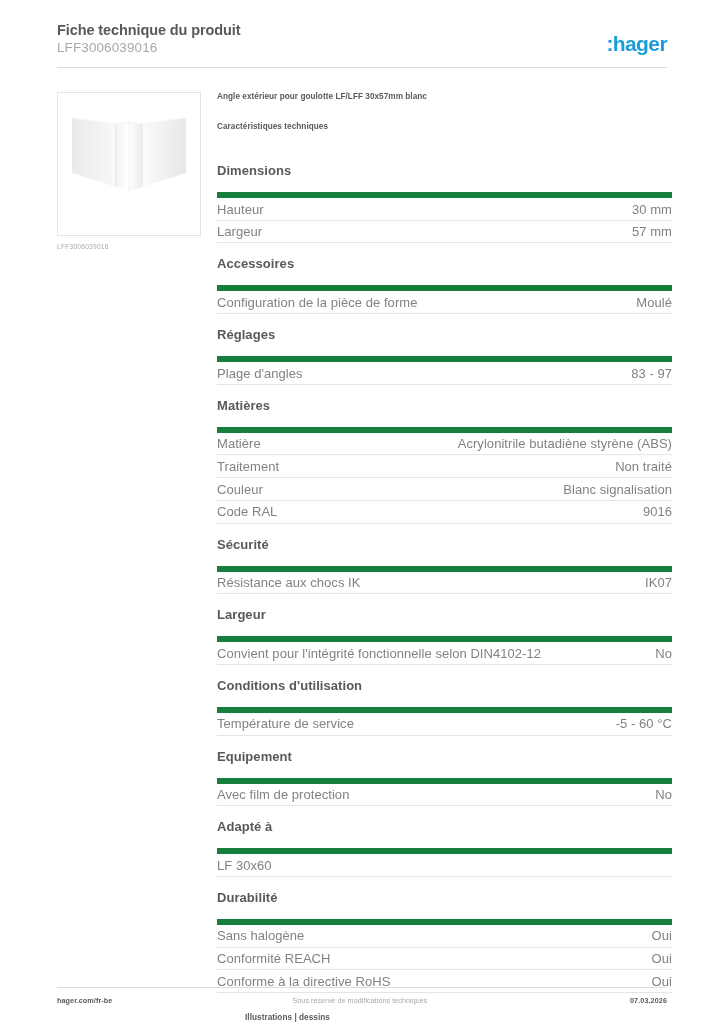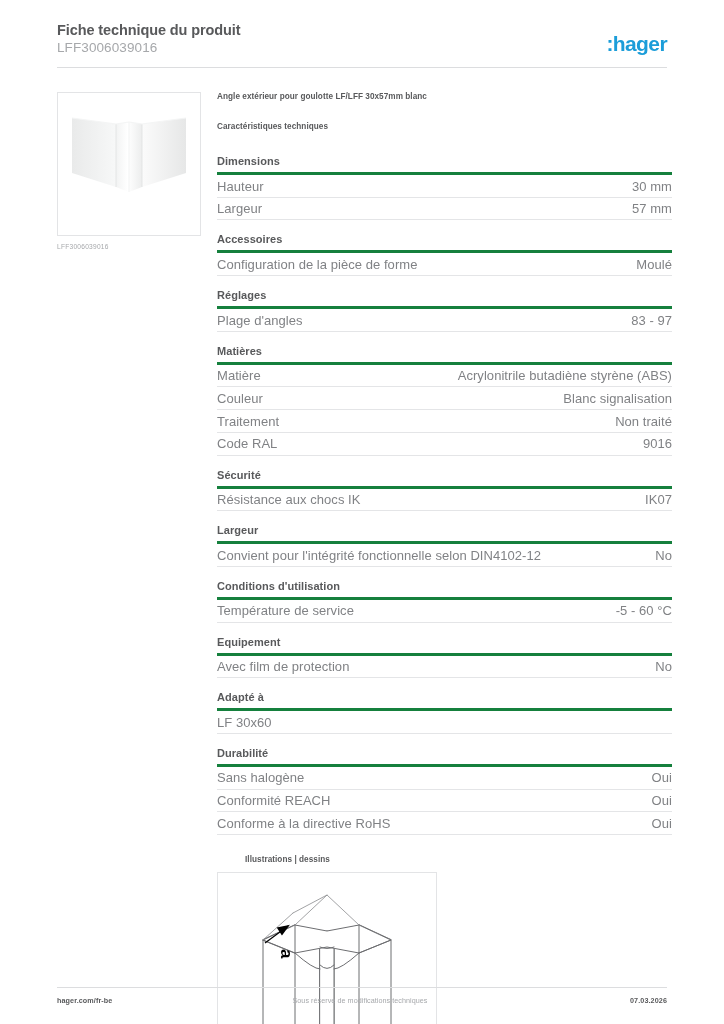--- a/index.html
+++ b/index.html
@@ -97,30 +97,30 @@
     font-weight: bold;
     color: #58595b;
     letter-spacing: 0.05px;
     margin-bottom: 21px;
   }
   .specs-heading {
     font-size: 8.2px;
     font-weight: bold;
     color: #58595b;
     letter-spacing: 0.05px;
-    margin-bottom: 24px;
+    margin-bottom: 32px;
   }
 
   .group { margin-bottom: 13px; }
   .group-title {
-    font-size: 11px;
-    font-weight: bold;
-    color: #58595b;
-    padding-bottom: 5px;
-    border-bottom: 3px solid #15803d;
+    font-size: 13px;
+    font-weight: bold;
+    color: #58595b;
+    padding-bottom: 14px;
+    border-bottom: 6px solid #15803d;
     letter-spacing: 0.05px;
   }
   .row {
     display: flex;
     justify-content: space-between;
     align-items: baseline;
     border-bottom: 1px solid #e4e5e7;
     padding: 3.5px 0 3.2px 0;
     font-size: 13px;
     color: #808285;
@@ -256,26 +256,26 @@
             <span class="v">83 - 97</span>
           </div>
         </div>
         <div class="group">
           <div class="group-title">Matières</div>
           <div class="row">
             <span class="k">Matière</span>
             <span class="v">Acrylonitrile butadiène styrène (ABS)</span>
           </div>
           <div class="row">
+            <span class="k">Traitement</span>
+            <span class="v">Non traité</span>
+          </div>
+          <div class="row">
             <span class="k">Couleur</span>
             <span class="v">Blanc signalisation</span>
-          </div>
-          <div class="row">
-            <span class="k">Traitement</span>
-            <span class="v">Non traité</span>
           </div>
           <div class="row">
             <span class="k">Code RAL</span>
             <span class="v">9016</span>
           </div>
         </div>
         <div class="group">
           <div class="group-title">Sécurité</div>
           <div class="row">
             <span class="k">Résistance aux chocs IK</span>

